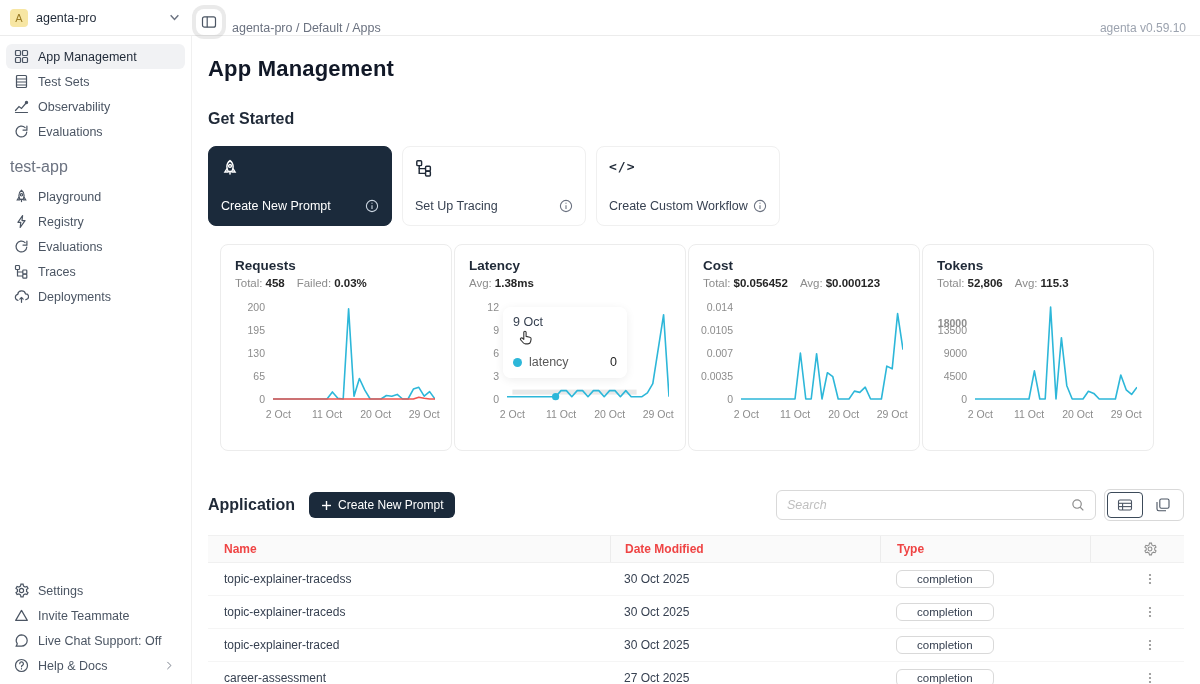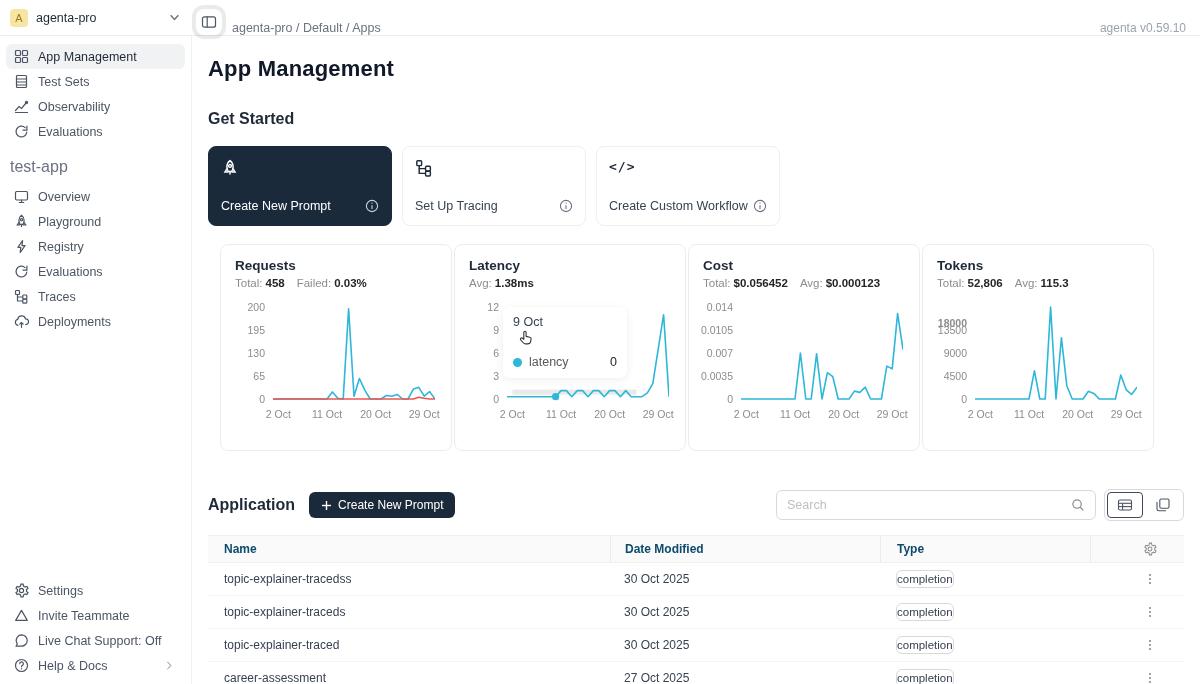--- a/index.html
+++ b/index.html
@@ -68,38 +68,38 @@
   .tt-val { margin-left:auto; color:#262626; }
   .tt-cursor { position:absolute; left:14px; top:22px; width:17px; height:17px; }
 
   
   .app-head { display:flex; align-items:center; margin-top:38px; }
   .app-title { font-size:16px; font-weight:600; color:#1f2937; }
   .btn-dark { display:flex; align-items:center; gap:6px; background:#1b2a3b; color:#fff; border:none; border-radius:6px;
     height:26px; padding:0 12px; font-size:12px; margin-left:14px; cursor:pointer; font-family:inherit; }
   .head-right { margin-left:auto; display:flex; align-items:center; gap:8px; }
   .search-box { width:320px; height:30px; border:1px solid #d9d9d9; border-radius:6px; display:flex; align-items:center; padding:0 10px; }
-  .search-box input { border:none; outline:none; flex:1; font-size:12.5px; font-family:inherit; color:#374151; background:transparent; }
+  .search-box input { border:none; outline:none; flex:1; font-size:12.5px; font-family:inherit; color:#374151; background:transparent;font-style:italic; }
   .search-box input::placeholder { color:#bfbfbf; }
   .search-ic { width:14px; height:14px; color:#8c8c8c; }
   .view-toggle { display:flex; border:1px solid #d9d9d9; border-radius:6px; padding:2px; gap:2px; }
   .vt-btn { width:36px; height:26px; border-radius:4px; display:flex; align-items:center; justify-content:center; color:#4b5563; cursor:pointer; background:#fff; border:1px solid transparent; }
   .vt-btn.selected { border:1px solid #3c4a59; }
 
   .table { margin-top:14px; }
   .thead { display:flex; background:#fafafa; border-top:1px solid #f0f0f0; border-bottom:1px solid #f0f0f0; height:28px; align-items:center; }
-  .th { font-size:12px; font-weight:600; color:#0c4a6e; }
+  .th { font-size:12px; font-weight:600; color:#ef4444; }
   .col-name { flex:1; padding-left:16px; }
   .col-date { width:270px; padding-left:14px; border-left:1px solid #ececec; align-self:stretch; display:flex; align-items:center; }
   .col-type { width:210px; padding-left:16px; border-left:1px solid #ececec; align-self:stretch; display:flex; align-items:center; }
   .col-act { width:94px; border-left:1px solid #ececec; align-self:stretch; display:flex; align-items:center; justify-content:flex-end; padding-right:26px; }
   .trow { display:flex; align-items:center; height:33px; border-bottom:1px solid #f5f5f5; cursor:pointer; }
   .trow .col-date, .trow .col-type, .trow .col-act { border-left:none; }
   .td { font-size:12px; color:#374151; }
-  .badge { display:inline-block; border:1px solid #d9d9d9; border-radius:6px; padding:2px 0; font-size:11.5px; color:#374151; background:#fff; }
+  .badge { display:inline-block; border:1px solid #d9d9d9; border-radius:6px; padding:2px 20px; font-size:11.5px; color:#374151; background:#fff; }
   .kebab { color:#8c8c8c; width:16px; height:16px; display:flex; align-items:center; justify-content:center; cursor:pointer; }
   svg { display:block; }
 </style>
 </head>
 <body>
 
 <div class="app">
 
   <div class="topbar-left">
     <div class="avatar">A</div>
@@ -164,30 +164,20 @@
             </svg>
           </span>
           <span>Evaluations</span>
         </div>
       </div>
     <div class="group-label">test-app</div>
     <div>
         <div class="nav-item">
           <span class="nav-icon">
             <svg width="15" height="15" viewBox="0 0 15 15" fill="none" stroke="currentColor" stroke-width="1.2" stroke-linecap="round">
-              <rect x="1.5" y="2.5" width="12" height="8.5" rx="1.2"></rect>
-              <line x1="5.3" y1="13.5" x2="9.7" y2="13.5"></line>
-              <line x1="7.5" y1="11" x2="7.5" y2="13.5"></line>
-            </svg>
-          </span>
-          <span>Overview</span>
-        </div>
-        <div class="nav-item">
-          <span class="nav-icon">
-            <svg width="15" height="15" viewBox="0 0 15 15" fill="none" stroke="currentColor" stroke-width="1.2" stroke-linecap="round">
               <path d="M7.5 1.3c1.7 1.2 2.6 3.1 2.6 5.2 0 1.4-.4 2.8-1.1 3.9H6a7.4 7.4 0 0 1-1.1-3.9c0-2.1.9-4 2.6-5.2z"></path>
               <circle cx="7.5" cy="5.8" r="1.2"></circle>
               <path d="M4.9 8.3 3.3 10.8h2.5"></path>
               <path d="M10.1 8.3l1.6 2.5H9.2"></path>
               <line x1="7.5" y1="10.4" x2="7.5" y2="12.6"></line>
             </svg>
           </span>
           <span>Playground</span>
         </div>
         <div class="nav-item">

